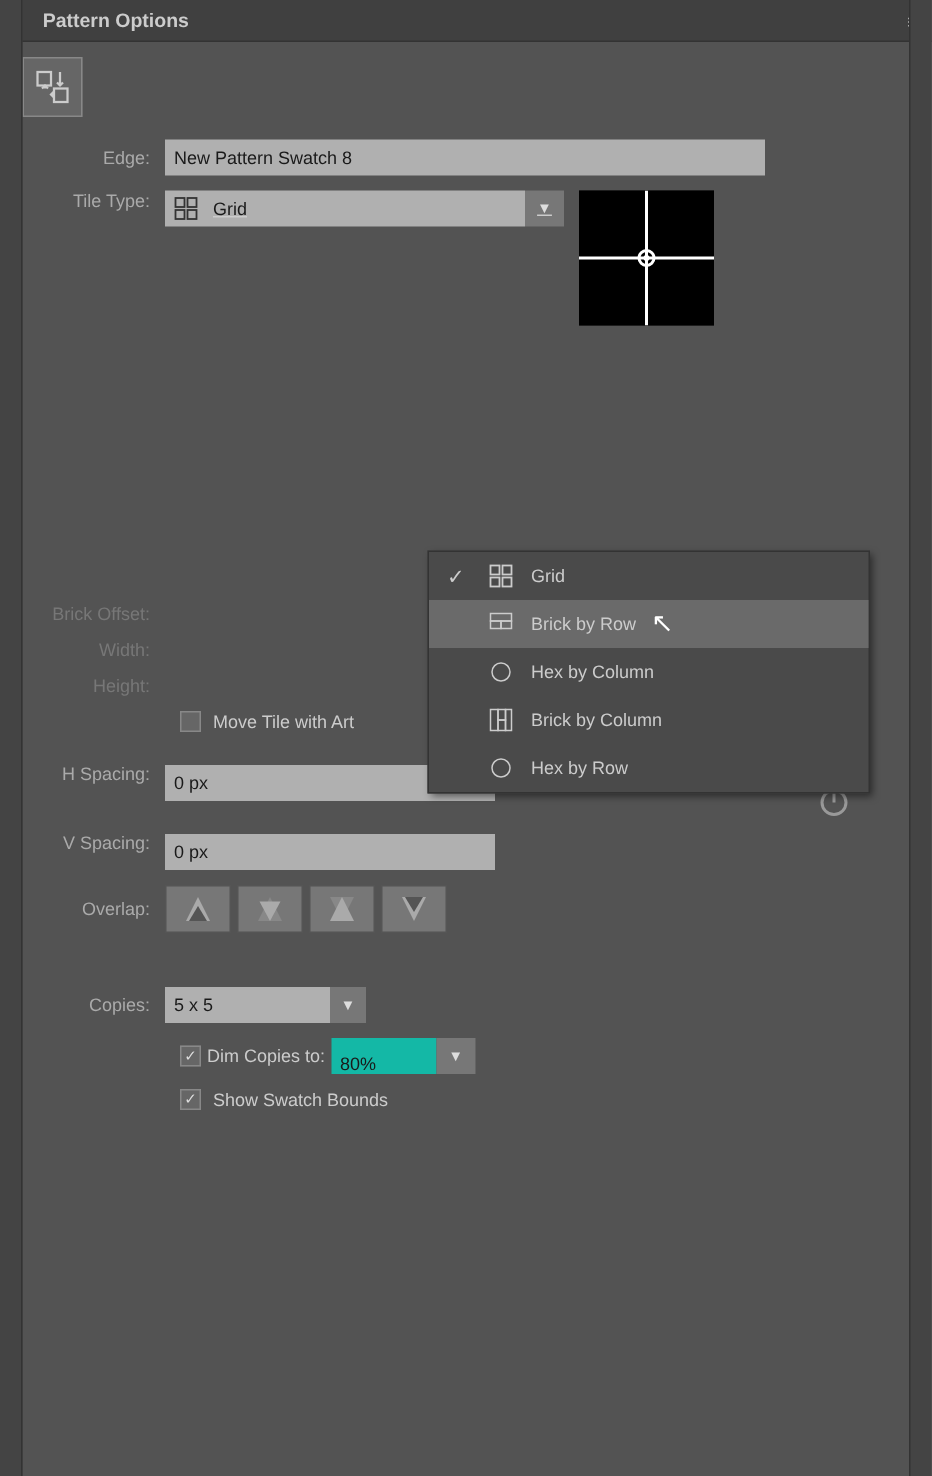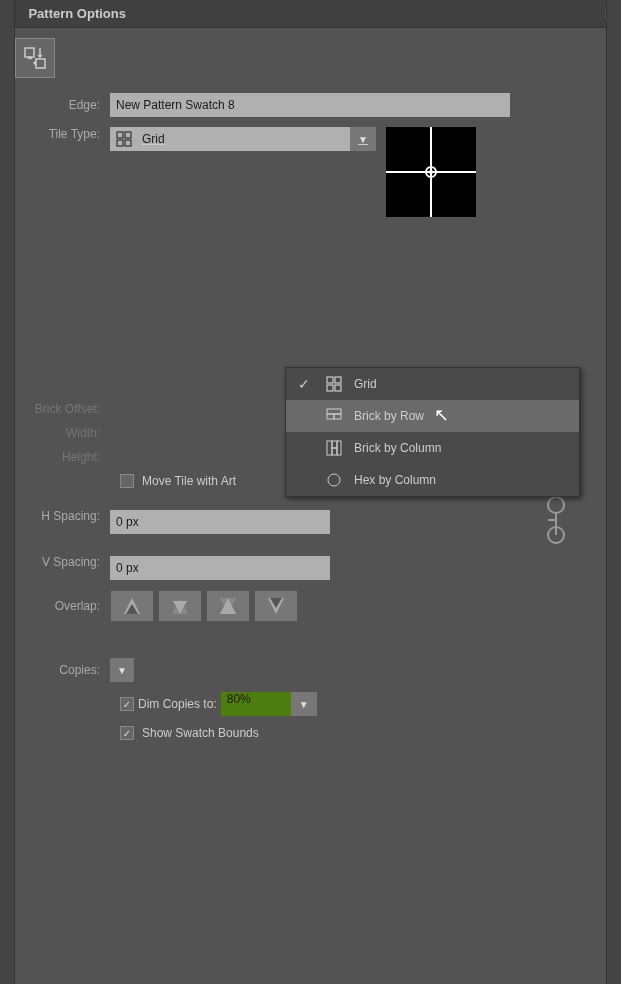--- a/index.html
+++ b/index.html
@@ -416,39 +416,48 @@
               </svg>
             </span>
             <span>Brick by Row</span>
             <span style="position:absolute; left:148px; top:36px; color:#fff; font-size:18px; pointer-events:none;">↖</span>
           </div>
 
           <div class="dropdown-item">
             <span class="check-mark" style="visibility:hidden;">✓</span>
             <span class="item-icon">
               <svg width="16" height="16" viewBox="0 0 16 16">
+                <circle cx="8" cy="8" r="6" fill="none" stroke="#ccc" stroke-width="1"></circle>
+              </svg>
+            </span>
+            <span>Hex by Column</span>
+          </div>
+
+          <div class="dropdown-item">
+            <span class="check-mark" style="visibility:hidden;">✓</span>
+            <span class="item-icon">
+              <svg width="16" height="16" viewBox="0 0 16 16">
                 <rect x="1" y="1" width="5" height="14" fill="none" stroke="#ccc" stroke-width="1"></rect>
                 <rect x="6" y="1" width="5" height="7" fill="none" stroke="#ccc" stroke-width="1"></rect>
                 <rect x="6" y="8" width="5" height="7" fill="none" stroke="#ccc" stroke-width="1"></rect>
                 <rect x="11" y="1" width="4" height="14" fill="none" stroke="#ccc" stroke-width="1"></rect>
               </svg>
             </span>
             <span>Brick by Column</span>
           </div>
 
           <div class="dropdown-item">
             <span class="check-mark" style="visibility:hidden;">✓</span>
             <span class="item-icon">
               <svg width="16" height="16" viewBox="0 0 16 16">
                 <circle cx="8" cy="8" r="6" fill="none" stroke="#ccc" stroke-width="1"></circle>
               </svg>
             </span>
-            <span>Hex by Column</span>
+            <span>Hex by Row</span>
           </div>
-
         </div>
       </div>
 
       <div class="tile-preview">
         <div class="tile-preview-inner">
           <svg width="90" height="90" viewBox="0 0 90 90">
             <rect width="90" height="90" fill="#000"></rect>
 
             <line x1="0" y1="45" x2="90" y2="45" stroke="white" stroke-width="2"></line>
             <line x1="45" y1="0" x2="45" y2="90" stroke="white" stroke-width="2"></line>
@@ -519,29 +528,32 @@
         <svg width="20" height="20" viewBox="0 0 20 20">
           <polygon points="10,18 2,2 18,2" fill="#aaa"></polygon>
           <polygon points="10,12 4,2 16,2" fill="#555"></polygon>
         </svg>
       </div>
     </div>
 
     <div class="form-row copies-row">
       <span class="form-label">Copies:</span>
       <div style="display:flex;">
+        <div class="copies-select" style="background:#b0b0b0; height:24px; display:flex; align-items:center; padding:0 6px; color:#1a1a1a; font-size:12px; width:110px;">
+          <span>5 x 5</span>
+        </div>
         <div class="copies-arrow">▼</div>
       </div>
     </div>
 
     <div class="dim-row">
       <div class="checkbox-item checked"></div>
       <span class="checkbox-label">Dim Copies to:</span>
       <div style="display:flex;">
-        <div style="background:#4d7c0f; height:24px; display:flex; align-items:flex-start; padding:0 6px; color:#1a1a1a; font-size:12px; width:70px;">
+        <div style="background:#14b8a6; height:24px; display:flex; align-items:flex-end; padding:0 6px; color:#1a1a1a; font-size:12px; width:70px;">
           <span>80%</span>
         </div>
         <div class="dim-arrow">▼</div>
       </div>
     </div>
 
 
     <div class="checkbox-row">
       <div class="checkbox-item checked"></div>
       <span class="checkbox-label">Show Swatch Bounds</span>

